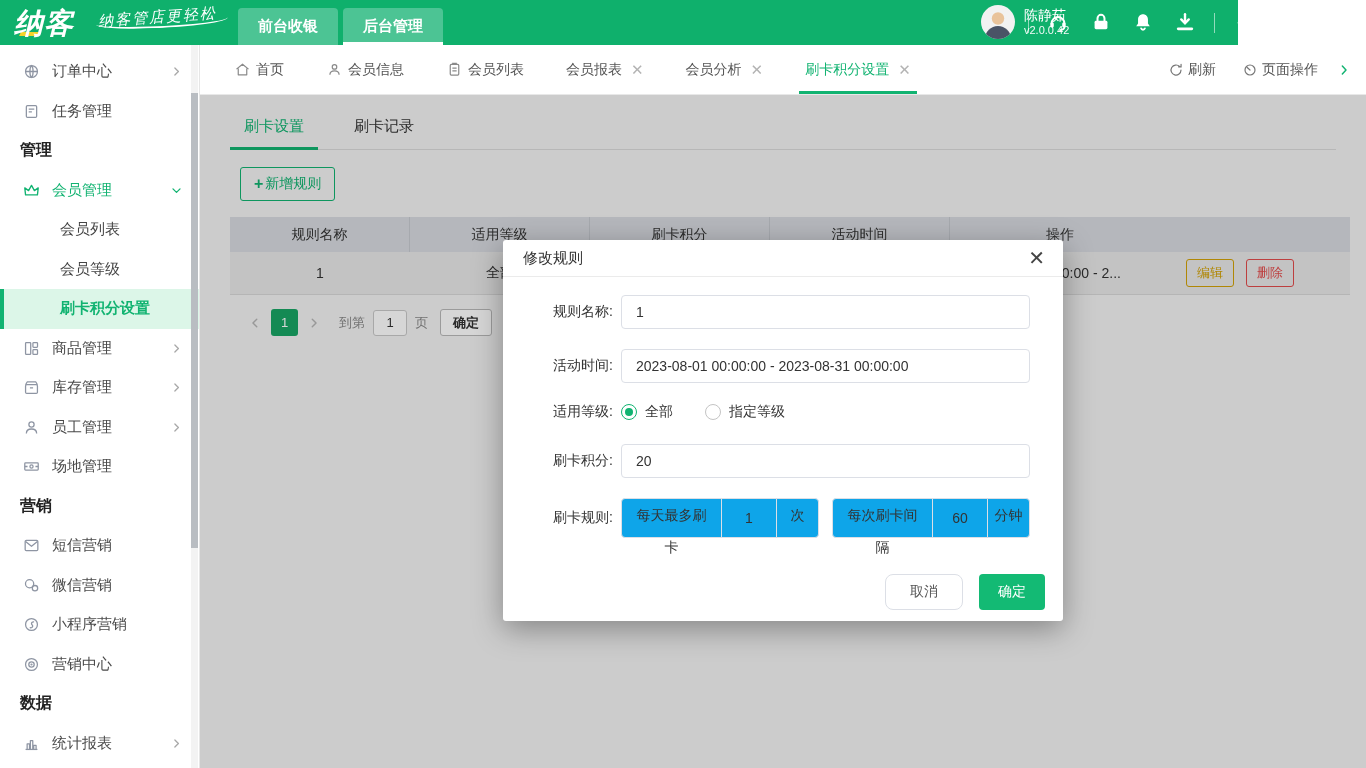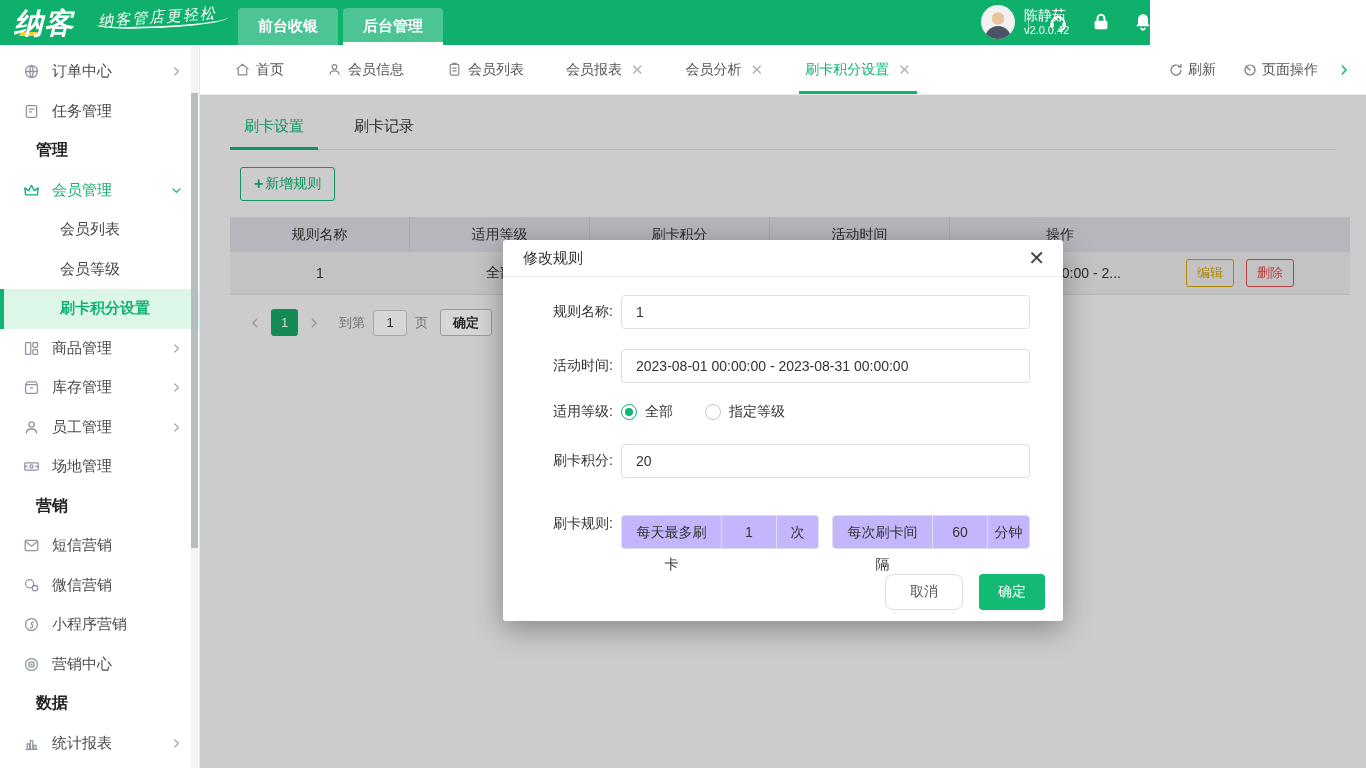--- a/index.html
+++ b/index.html
@@ -2,21 +2,21 @@
 <html><head>
 <meta charset="utf-8">
 <style>
   * { margin:0; padding:0; box-sizing:border-box; }
   html,body { width:1366px; height:768px; overflow:hidden; }
   body { font-family:"Liberation Sans","DejaVu Sans",sans-serif; background:#fff; }
   svg { display:block; }
   .app { position:relative; width:1366px; height:768px; overflow:hidden; background:#fff; }
 
   
-  .hdr { position:absolute; left:0; top:0; width:1150px; height:45px; background:#0fb06c; z-index:100; }
+  .hdr { position:absolute; left:0; top:0; width:1238px; height:45px; background:#0fb06c; z-index:100; }
   .logo { position:absolute; left:14px; top:4px; color:#fff; font-size:29px; font-weight:bold; font-style:italic; letter-spacing:1px; }
   .logo-accent { position:absolute; left:20px; top:32px; width:18px; height:4px; background:#f5d32c; transform:skewX(-25deg); }
   .tagline { position:absolute; left:98px; top:8px; color:#fff; font-size:15px; font-style:italic; transform:rotate(-4deg); letter-spacing:2px; white-space:nowrap; }
   .tagline-swoosh { position:absolute; left:96px; top:14px; width:132px; height:14px; border-bottom:2px solid #fff; border-radius:0 0 60% 40%; transform:rotate(-2deg); }
   .hnav { position:absolute; bottom:0; height:37px; width:100px; background:#4cc494; color:#fff; font-size:15px; font-weight:bold; border-radius:4px 4px 0 0; display:flex; align-items:center; justify-content:center; cursor:pointer; }
   .hnav.n1 { left:238px; } .hnav.n2 { left:343px; }
   .hnav.active::after { content:""; position:absolute; left:0; bottom:0; width:100%; height:3px; background:#fff; }
   .huser { position:absolute; left:981px; top:5px; display:flex; align-items:center; }
   .avatar { width:34px; height:34px; border-radius:50%; background:#f2f2f2; overflow:hidden; flex-shrink:0; }
   .uinfo { margin-left:9px; color:#fff; }
@@ -38,21 +38,21 @@
   .tact { display:flex; align-items:center; margin-left:26px; cursor:pointer; }
   .tact .tic { width:16px; height:16px; color:#777; margin-right:4px; }
   .tchev { width:16px; height:16px; color:#11b371; margin-left:18px; cursor:pointer; }
 
   
   .sidebar { position:absolute; left:0; top:45px; width:200px; height:723px; background:#fff; border-right:1px solid #e6e6e6; overflow:hidden; z-index:80; padding-top:7px; }
   .sitem { position:relative; height:39.5px; display:flex; align-items:center; padding-left:22px; cursor:pointer; }
   .sic { width:19px; height:19px; color:#8e95a3; margin-right:11px; flex-shrink:0; }
   .slabel { font-size:15px; color:#4a4a4a; }
   .schev { position:absolute; right:16px; width:13px; height:13px; color:#a8a8a8; }
-  .sgroup { height:39.5px; display:flex; align-items:center; padding-left:20px; font-size:16px; font-weight:bold; color:#222;margin-left:16px; }
+  .sgroup { height:39.5px; display:flex; align-items:center; padding-left:20px; font-size:16px; font-weight:bold; color:#222; }
   .sitem.green, .sitem.green .slabel, .sitem.green .sic, .sitem.green .schev { color:#11b371; }
   .ssub { position:relative; height:39.5px; display:flex; align-items:center; padding-left:60px; font-size:15px; color:#444; cursor:pointer; }
   .ssub.active { background:#dcf6e8; color:#11b371; font-weight:bold; border-left:4px solid #11b371; padding-left:56px; }
   .sscroll { position:absolute; left:191px; top:45px; width:7px; height:723px; background:#f3f3f3; z-index:85; }
   .sthumb { position:absolute; left:0; top:48px; width:7px; height:455px; background:#b9bdc2; }
 
   
   .content { position:absolute; left:200px; top:95px; width:1166px; height:673px; background:#f3f3f3; overflow:hidden; }
   .ptabs { display:flex; margin:0 30px; padding-top:13px; border-bottom:1px solid #dadada; }
   .ptab { position:relative; font-size:15px; color:#333; padding:9px 14px 13px; margin-right:22px; cursor:pointer; }
@@ -88,21 +88,21 @@
   .mbody { padding:18px 33px 0 26px; }
   .mrow { display:flex; align-items:center; margin-bottom:20px; }
   .mlabel { width:84px; flex-shrink:0; text-align:right; font-size:14px; color:#333; margin-right:8px; }
   .minput { flex:1; height:34px; border:1px solid #dcdfe6; border-radius:4px; padding:0 14px; font-size:14px; color:#333; background:#fff; }
   .radio { width:16px; height:16px; border-radius:50%; border:1px solid #c4c4c4; background:#fff; position:relative; flex-shrink:0; cursor:pointer; }
   .radio.checked { border-color:#11b371; }
   .radio.checked::after { content:""; position:absolute; inset:3px; border-radius:50%; background:#11b371; }
   .rlabel { font-size:14px; color:#333; margin-left:8px; cursor:pointer; }
   .rgap { width:32px; }
   .seggrp { display:flex; }
-  .seg { height:34px; line-height:32px; border:1px solid #dcdfe6; font-size:14px; color:#333; text-align:center; background:#c4b5fd;margin-top:17px; }
+  .seg { height:40px; line-height:32px; border:1px solid #dcdfe6; font-size:14px; color:#333; text-align:center; background:#0ea5e9; }
   .seg.pre { padding:0 12px; border-radius:4px 0 0 4px; }
   .seg.val { width:56px; margin-left:-1px; }
   .seg.unit { width:48px; margin-left:-1px; border-radius:0 4px 4px 0; }
   .ggap { width:14px; }
   .mfoot { position:absolute; right:18px; bottom:11px; display:flex; }
   .btn-cancel { padding:0 24px; height:36px; border:1px solid #dcdfe6; border-radius:8px; background:#fff; color:#555; font-size:14px; cursor:pointer; }
   .btn-confirm { padding:0 19px; height:36px; border:none; border-radius:4px; background:#13ba74; color:#fff; font-size:14px; margin-left:16px; cursor:pointer; }
 </style>
 </head>
 <body>

